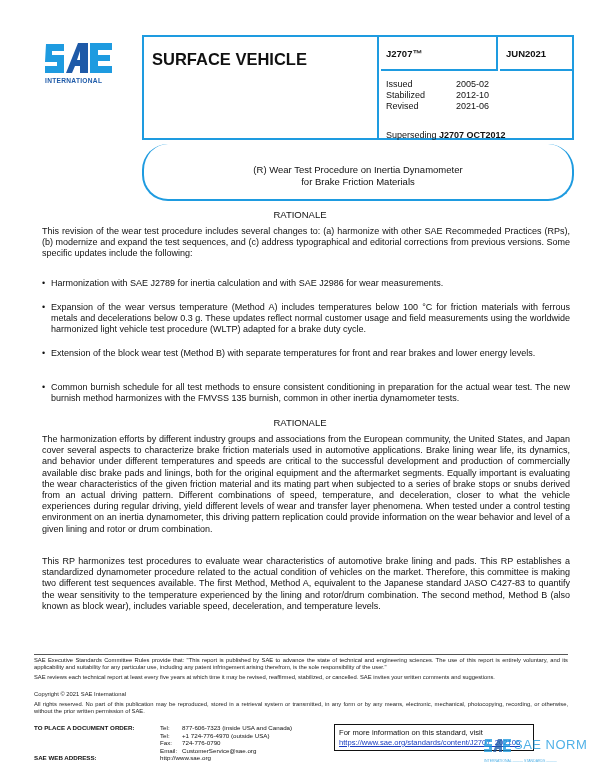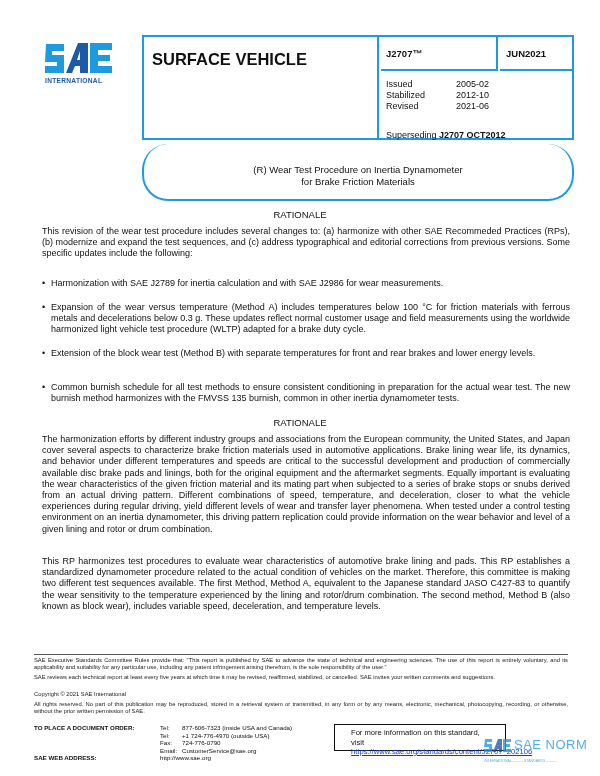--- a/index.html
+++ b/index.html
@@ -33,21 +33,21 @@
     .fine { position: absolute; left: 34px; width: 534px; font-size: 5.8px; line-height: 7.3px; color: #222; text-align: justify; }
 
     .order { position: absolute; left: 34px; top: 724px; font-size: 6.2px; line-height: 7.6px; color: #111; }
     .order-label { position: absolute; left: 0; top: 0; width: 110px; font-weight: bold; }
     .order-web { position: absolute; left: 0; top: 30px; width: 110px; font-weight: bold; }
     .order-contacts { position: absolute; left: 126px; top: 0; width: 200px; }
     .orow { display: flex; }
     .olab { width: 22px; }
     .order-url { position: absolute; left: 126px; top: 30px; width: 200px; }
 
-    .infobox { position: absolute; left: 334px; top: 724px; width: 172px; height: 27px; border: 1.5px solid #111; padding: 3px 16px; font-size: 7.6px; line-height: 9.5px; background: #fff; }
+    .infobox { position: absolute; left: 334px; top: 724px; width: 200px; height: 27px; border: 1.5px solid #111; padding: 3px 4px; font-size: 7.6px; line-height: 9.5px; background: #fff; }
     .infobox a { color: #1a3cc0; text-decoration: underline; }
     .watermark { position: absolute; left: 484px; top: 737px; width: 105px; height: 30px; opacity: 0.78; }
     .wm-text { position: absolute; left: 30px; top: 0; font-size: 13px; font-weight: normal; color: #1e9be0; letter-spacing: 0.5px; }
     .wm-sub { position: absolute; left: 0; top: 22px; font-size: 3.5px; color: #1e9be0; }
   </style>
 </head>
 <body>
 
 <div class="logo">
   <svg width="76" height="40" viewBox="0 0 76 40">

